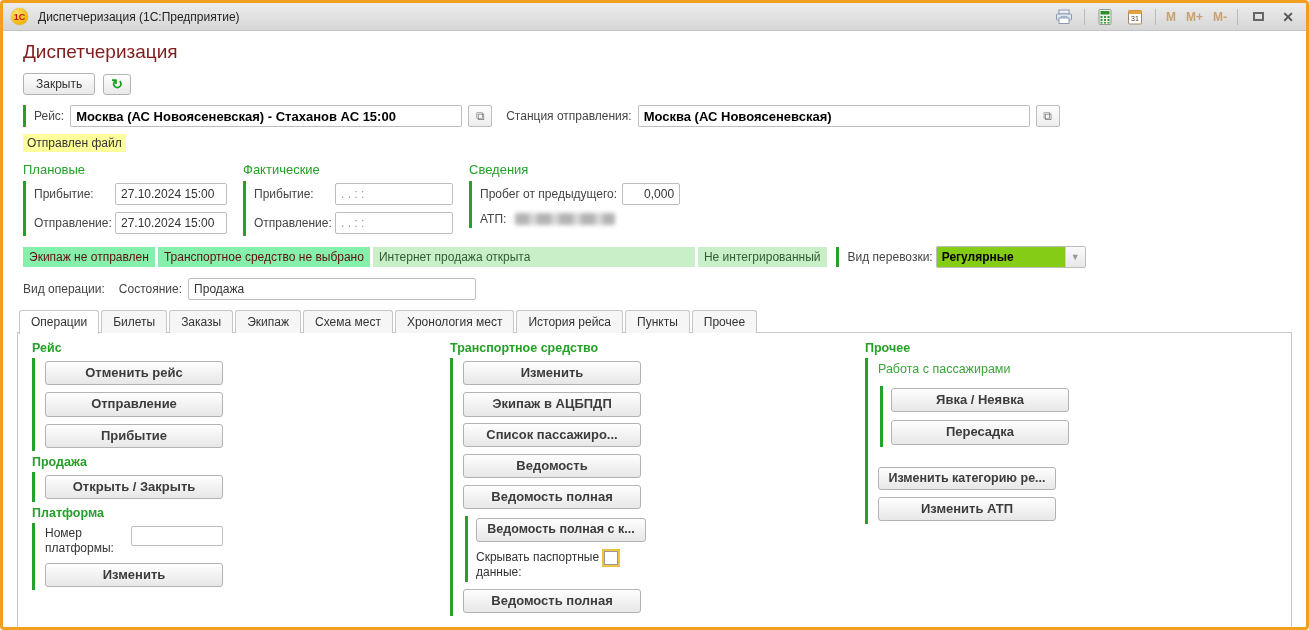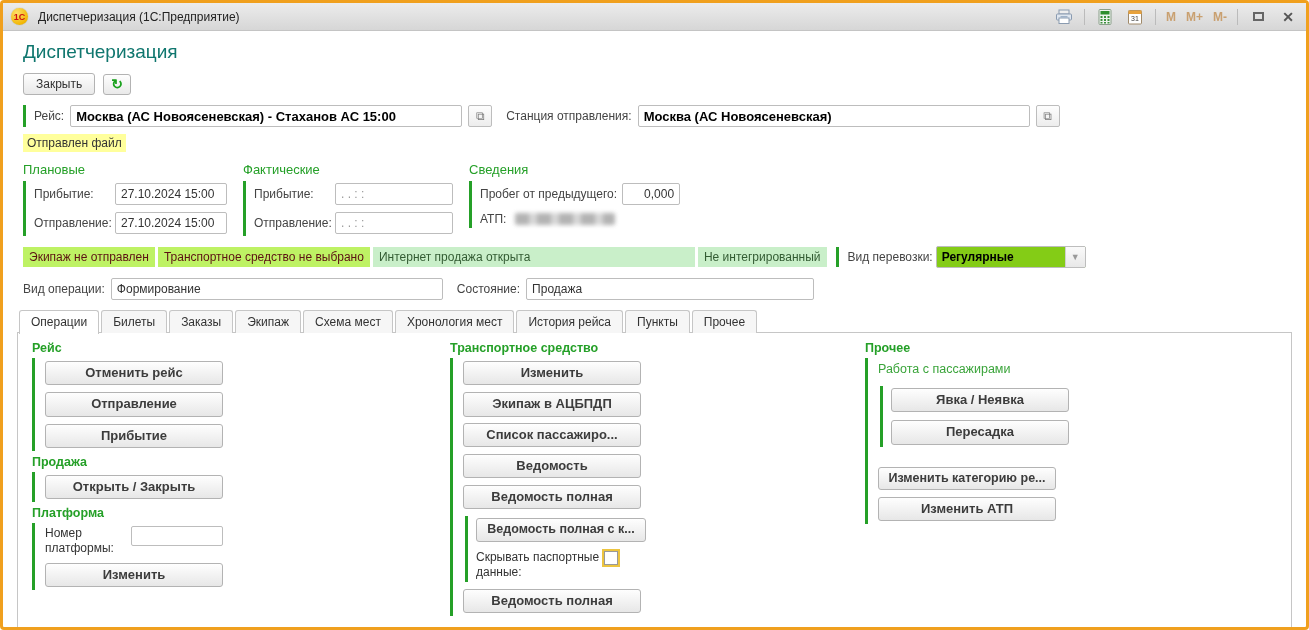--- a/index.html
+++ b/index.html
@@ -13,21 +13,21 @@
   .titlebar .spacer { flex:1; }
   .tb-icons { display:flex; align-items:center; gap:10px; }
   .tb-sep { width:1px; height:16px; background:#bbb; }
   .tb-btn { display:flex; align-items:center; justify-content:center; width:20px; height:18px; }
   .m-btn { color:#c9a070; font-weight:bold; font-size:12px; width:auto; }
   .win-btn { color:#555; font-weight:bold; font-size:14px; }
   .maxbox { width:11px; height:9px; border:2px solid #666; }
 
   
   .content { flex:1; padding:6px 14px 0 14px; position:relative; }
-  h1.page-title { font-size:19px; font-weight:normal; color:#0f766e; margin:4px 0 10px 6px; }
+  h1.page-title { font-size:19px; font-weight:normal; color:#7f1d1d; margin:4px 0 10px 6px; }
 
   .btn { display:inline-block; background:linear-gradient(#fefefe,#e9e9e9); border:1px solid #b3b3b3; border-radius:3px; padding:3px 12px; font-size:12px; color:#333; cursor:pointer; }
   .toolbar { margin:0 0 10px 6px; display:flex; gap:8px; align-items:center; }
   .refresh-btn { padding:2px 7px; color:#18a11c; font-weight:bold; font-size:14px; line-height:15px; }
 
   .greenbar { border-left:3px solid #25a028; padding-left:8px; }
 
   .field-row { display:flex; align-items:center; gap:6px; margin-left:6px; }
   .lbl { color:#444; white-space:nowrap; }
   .tbox { background:#fff; border:1px solid #bdbdbd; border-radius:2px; height:22px; display:flex; align-items:center; padding:0 5px; overflow:hidden; white-space:nowrap; }
@@ -44,21 +44,21 @@
   .fs-line .lbl { width:76px; }
   .fs-line .lbl.wide { width:auto; }
   .dt-input { width:112px; }
   .dt-empty { width:118px; color:#999; }
   .mileage { width:58px; justify-content:flex-end; }
   .atp-redacted { width:100px; height:12px; margin-left:4px; border-radius:2px; background:repeating-linear-gradient(90deg,#9a9a9a 0 14px,#c9c9c9 14px 22px); filter:blur(2px); opacity:.75; }
 
   
   .status-row { display:flex; align-items:center; gap:3px; margin:10px 0 10px 6px; }
   .badge { padding:3px 6px; font-size:12px; white-space:nowrap; }
-  .badge.red { background:#bef264; color:#5c1212; }
+  .badge.red { background:#86efac; color:#5c1212; }
   .badge.green { background:#c9efc9; color:#335c33; }
   .badge.wide { width:322px; }
   .status-row .vsep { width:3px; height:20px; background:#25a028; margin:0 6px; }
   .combo { display:flex; align-items:stretch; width:150px; height:22px; border:1px solid #bdbdbd; border-radius:2px; background:#84cc16; }
   .combo .val { flex:1; display:flex; align-items:center; padding:0 5px; font-weight:bold; color:#000; font-size:12px; }
   .combo .arrow { width:20px; background:linear-gradient(#fafafa,#e8e8e8); border-left:1px solid #cfcfcf; color:#999; display:flex; align-items:center; justify-content:center; font-size:9px; }
 
   .op-row { display:flex; align-items:center; gap:6px; margin:0 0 10px 6px; }
   .op-input { width:332px; }
   .state-input { width:288px; margin-left:8px; }
@@ -221,21 +221,20 @@
       <span class="lbl">Вид перевозки:</span>
       <div class="combo">
         <span class="val">Регулярные</span>
         <span class="arrow">▼</span>
       </div>
     </div>
 
     
     <div class="op-row">
       <span class="lbl">Вид операции:</span>
-      <div class="tbox op-input">Формирование</div>
       <span class="lbl" style="margin-left:8px;">Состояние:</span>
       <div class="tbox state-input" style="margin-left:0;">Продажа</div>
     </div>
 
     
     <div class="tabs">
       <span class="tab active">Операции</span>
       <span class="tab">Билеты</span>
       <span class="tab">Заказы</span>
       <span class="tab">Экипаж</span>

